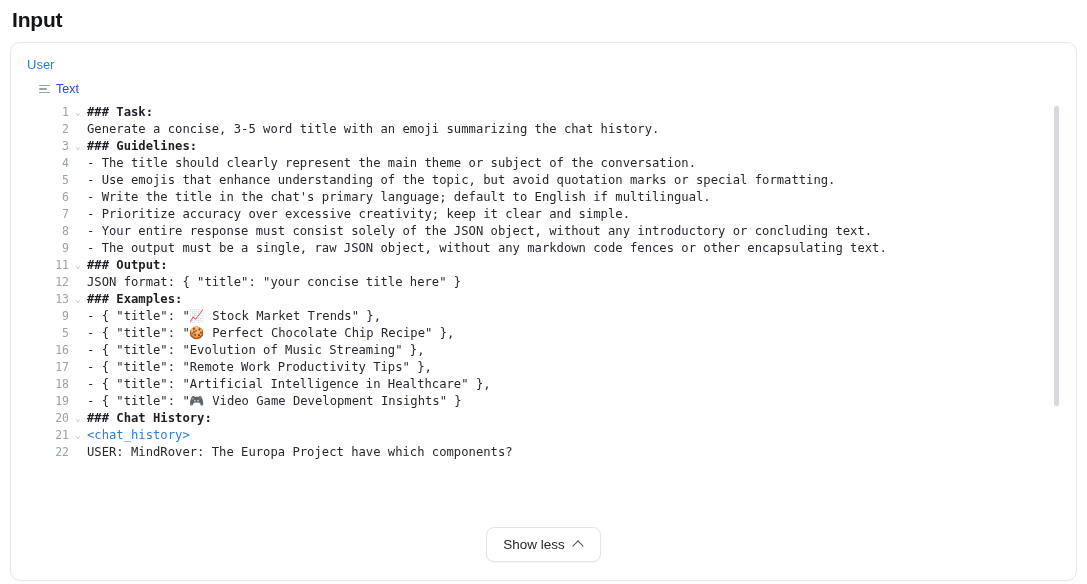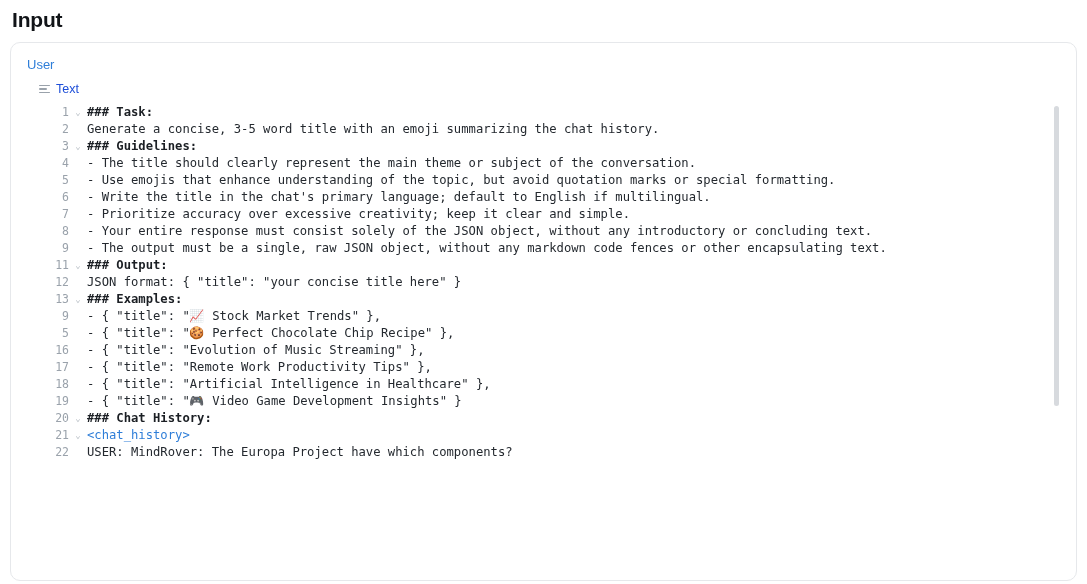--- a/index.html
+++ b/index.html
@@ -305,15 +305,21 @@
             <div class="fold"></div>
             <div class="code-text">USER: MindRover: The Europa Project have which components?</div>
           </div>
         </div>
       <div class="scroll-track">
         <div class="scroll-thumb"></div>
       </div>
       <div class="fade"></div>
     </div>
 
+    <div class="footer">
+      <button class="show-less-btn">
+        <span>Show less</span>
+        <span class="chev"></span>
+      </button>
+    </div>
 
   </div>
 </div>
 
 </body></html>

